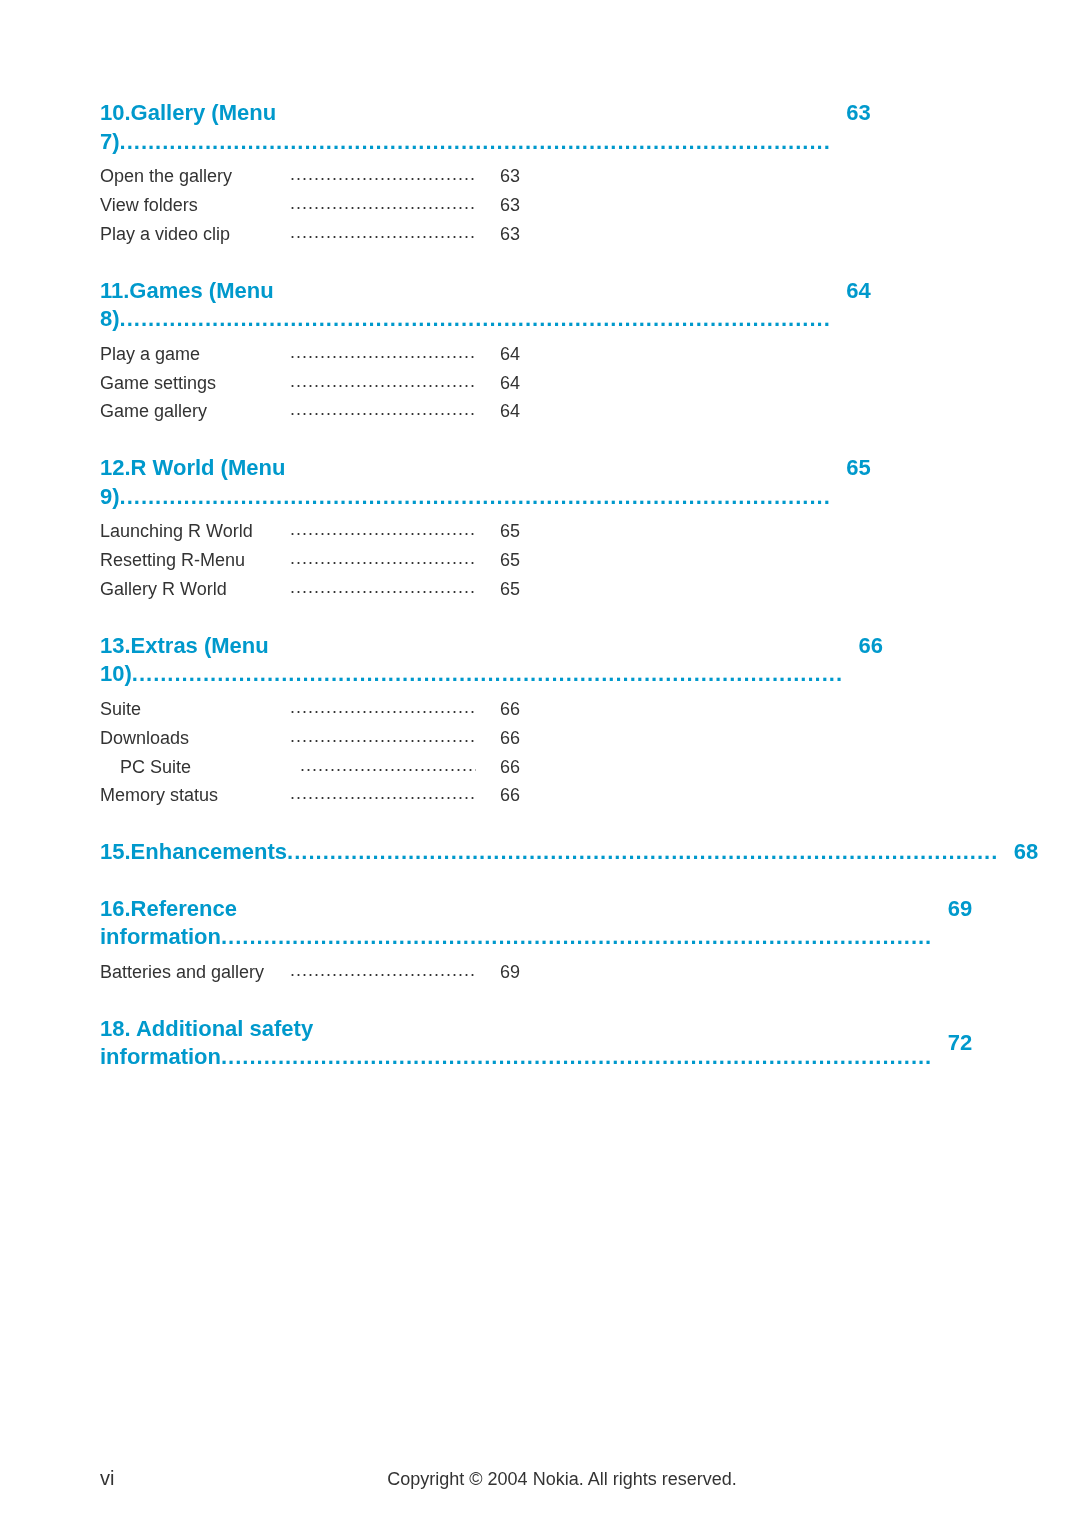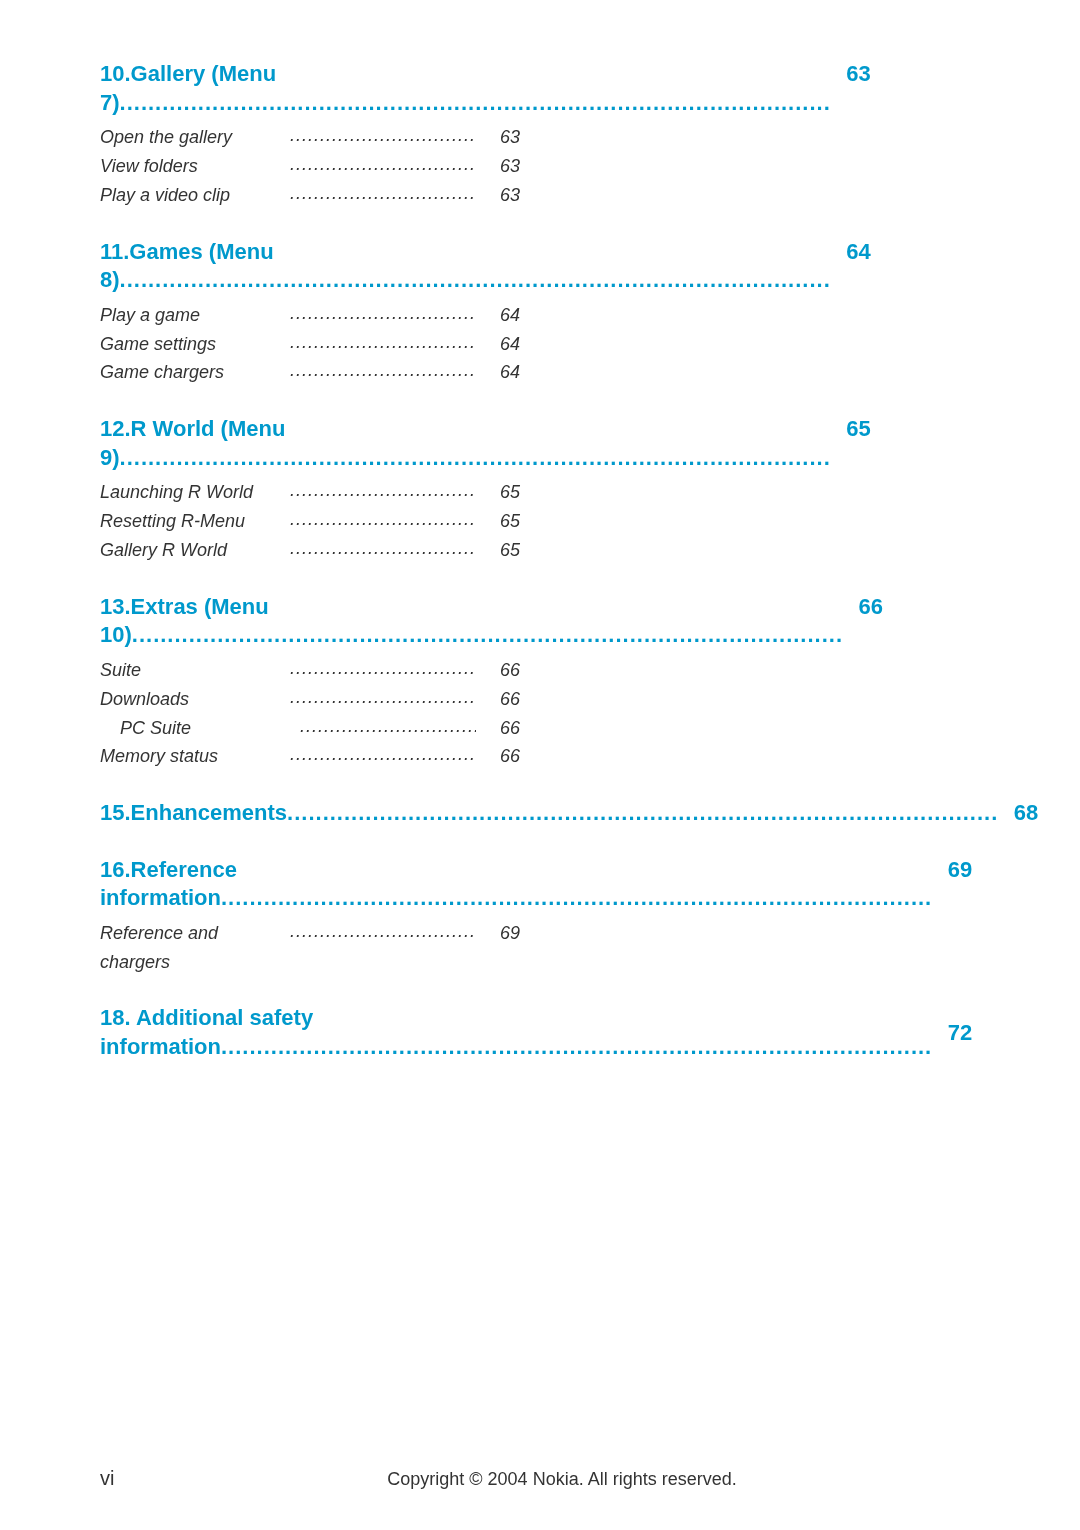--- a/index.html
+++ b/index.html
@@ -13,20 +13,21 @@
       height: 1530px;
       background: #ffffff;
       font-family: Arial, Helvetica, sans-serif;
       position: relative;
       overflow: hidden;
     }
 
     .page-content {
       padding: 60px 100px 80px 100px;
       max-width: 620px;
+      margin-top: 39px;
     }
 
     .toc-section {
       margin-bottom: 28px;
     }
 
     .toc-heading {
       display: flex;
       justify-content: space-between;
       align-items: baseline;
@@ -48,21 +49,20 @@
       text-align: right;
     }
 
     .toc-subitem {
       display: flex;
       justify-content: space-between;
       align-items: baseline;
       font-size: 18px;
       color: #333333;
       line-height: 1.6;
-      font-style: italic;
     }
 
     .toc-subitem.indented {
       padding-left: 20px;
     }
 
     .toc-subitem .sub-title {
       flex: 1;
     }
 
@@ -151,21 +151,21 @@
       <span class="sub-title">Play a game</span>
       <span class="dots"></span>
       <span class="sub-page">64</span>
     </div>
     <div class="toc-subitem">
       <span class="sub-title">Game settings</span>
       <span class="dots"></span>
       <span class="sub-page">64</span>
     </div>
     <div class="toc-subitem">
-      <span class="sub-title">Game chargers</span>
+      <span class="sub-title">Game gallery</span>
       <span class="dots"></span>
       <span class="sub-page">64</span>
     </div>
   </div>
 
   <div class="toc-section">
     <div class="toc-heading">
       <span class="title">12.R World (Menu 9)<span class="heading-dots"></span></span>
       <span class="page-num">65</span>
     </div>
@@ -220,21 +220,21 @@
       <span class="page-num">68</span>
     </div>
   </div>
 
   <div class="toc-section">
     <div class="toc-heading">
       <span class="title">16.Reference information<span class="heading-dots"></span></span>
       <span class="page-num">69</span>
     </div>
     <div class="toc-subitem">
-      <span class="sub-title">Reference and chargers</span>
+      <span class="sub-title">Batteries and gallery</span>
       <span class="dots"></span>
       <span class="sub-page">69</span>
     </div>
   </div>
 
 
   <div class="toc-section">
     <div class="toc-heading" style="align-items: center;">
       <span class="title" style="display: inline;">18. Additional safety<br>information<span class="heading-dots"></span></span>
       <span class="page-num">72</span>

